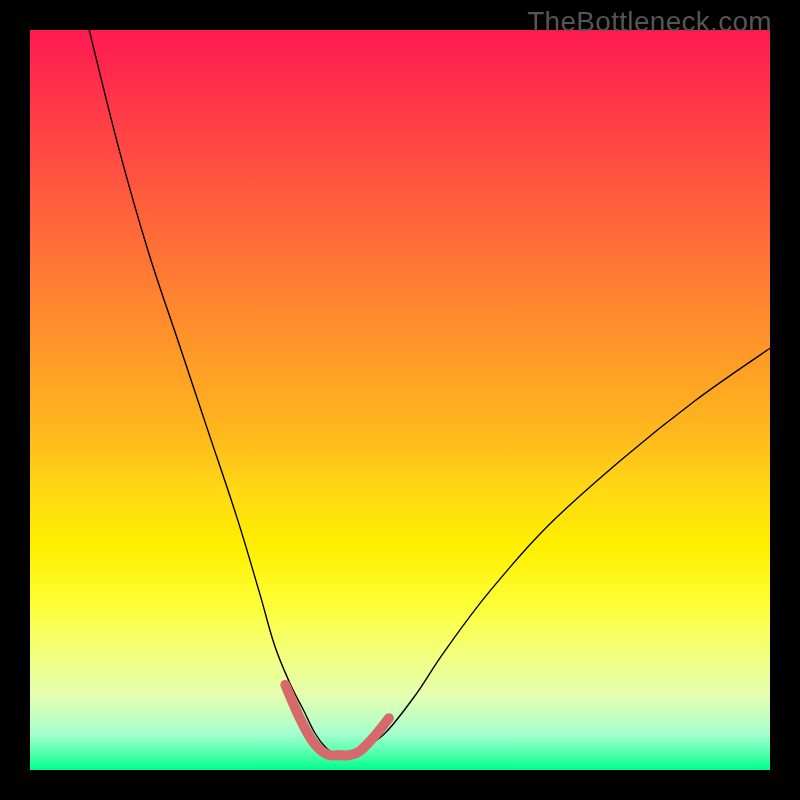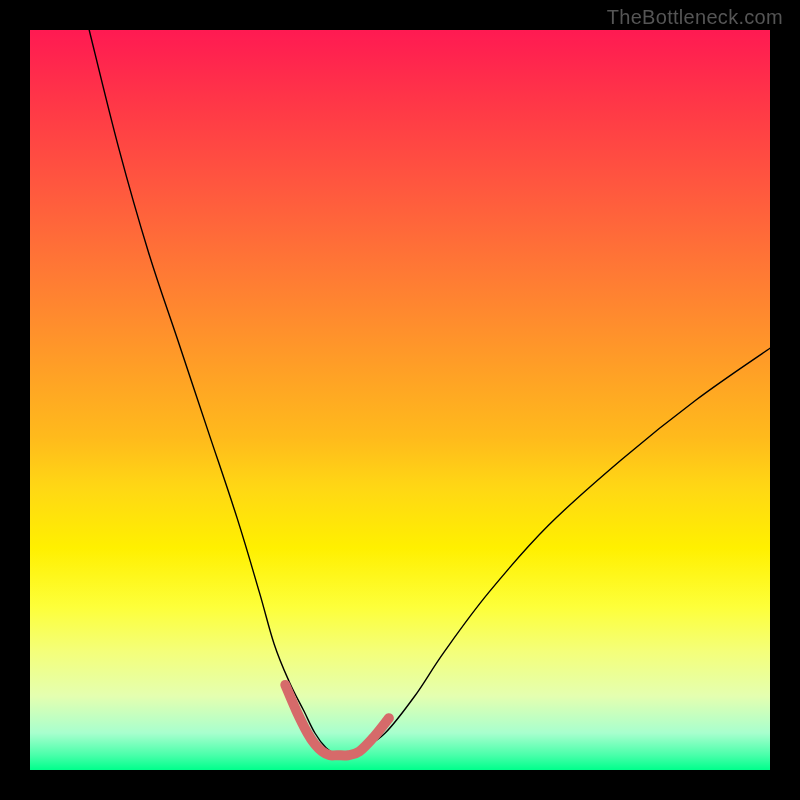--- a/index.html
+++ b/index.html
@@ -13,23 +13,23 @@
   }
   .outer {
     position: relative;
     width: 800px;
     height: 800px;
     background: #000;
   }
   .watermark {
     position: absolute;
     top: 6px;
-    right: 17px;
+    right: 28px;
     color: #555;
-    font-size: 20px;
+    font-size: 28px;
     font-weight: 500;
     letter-spacing: 0.3px;
     z-index: 4;
   }
   .plot-area {
     position: absolute;
     left: 30px;
     top: 30px;
     width: 740px;
     height: 740px;

